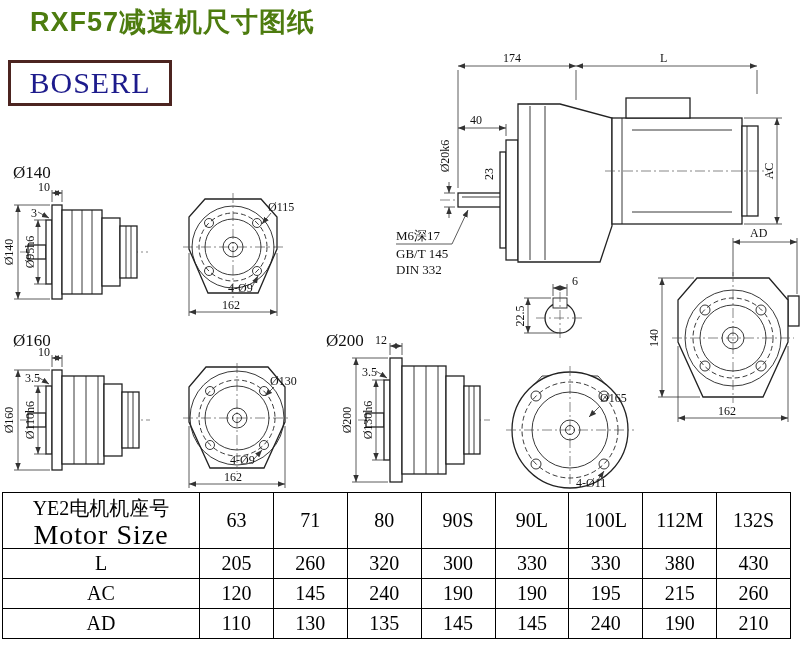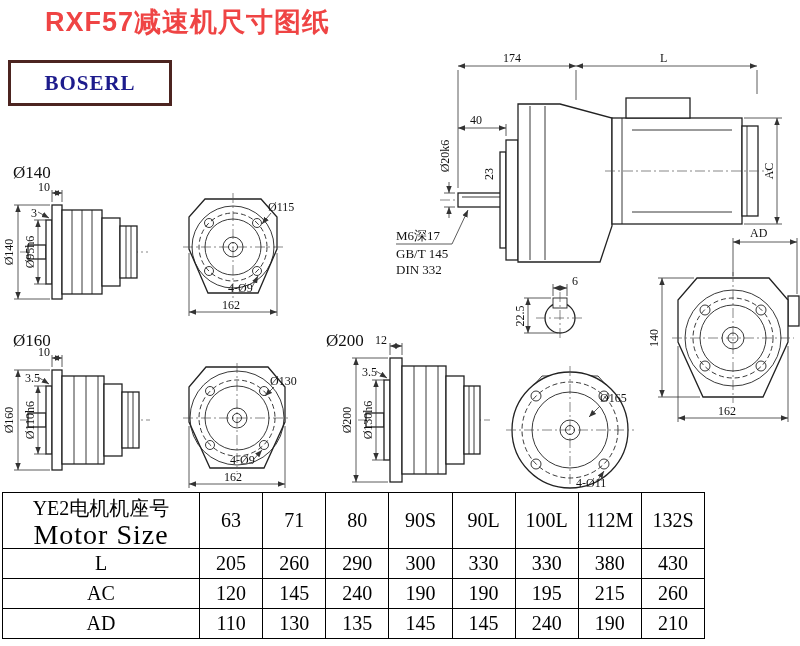--- a/index.html
+++ b/index.html
@@ -1,33 +1,33 @@
 <!DOCTYPE html>
 <html><head>
 <meta charset="utf-8">
 <style>
   html,body{margin:0;padding:0;}
   body{width:800px;height:646px;background:#fff;position:relative;overflow:hidden;
        font-family:"Liberation Sans",sans-serif;}
-  .title{position:absolute;left:45px;top:4px;font-size:27px;font-weight:700;color:#ef4444;
+  .title{position:absolute;left:30px;top:4px;font-size:27px;font-weight:700;color:#4d7c0f;
          letter-spacing:1px;white-space:nowrap;}
   .logo{position:absolute;left:8px;top:60px;width:158px;height:40px;border:3px solid #4c2420;
         display:flex;align-items:center;justify-content:center;background:#fff;}
-  .logo span{font-family:"Liberation Serif",serif;font-weight:700;font-size:21px;color:#1d1b8c;letter-spacing:1px;}
+  .logo span{font-family:"Liberation Serif",serif;font-weight:400;font-size:30px;color:#1d1b8c;letter-spacing:1px;}
   svg.sheet{position:absolute;left:0;top:40px;}
   .ol{fill:#fff;stroke:#222;stroke-width:1.3;}
   .ln{fill:none;stroke:#222;stroke-width:0.9;}
   .dash{stroke-dasharray:5 3;}
   .cl{fill:none;stroke:#555;stroke-width:0.7;stroke-dasharray:10 3 2 3;}
   .dl{fill:none;stroke:#333;stroke-width:0.8;}
   text{fill:#111;}
   .dim{font:12px "Liberation Serif",serif;}
   .dim13{font:13px "Liberation Serif",serif;}
   .lbl{font:17px "Liberation Serif",serif;}
-  table.spec{position:absolute;left:2px;top:492px;width:703px;border-collapse:collapse;
+  table.spec{position:absolute;left:2px;top:492px;width:789px;border-collapse:collapse;
              table-layout:fixed;font-family:"Liberation Serif",serif;background:#fff;}
   table.spec col.c0{width:197px;}
   table.spec th,table.spec td{border:1.6px solid #000;text-align:center;vertical-align:middle;
              font-size:20px;font-weight:400;padding:0;color:#000;}
   tr.hdr{height:56px;} tr.row{height:30px;}
   .hcn{font-size:20px;line-height:27px;} .hen{font-size:28px;line-height:25px;letter-spacing:1px;}
 </style>
 </head>
 <body>
 
@@ -321,21 +321,21 @@
     <th>90S</th>
     <th>90L</th>
     <th>100L</th>
     <th>112M</th>
     <th>132S</th>
   </tr>
   <tr class="row">
     <th>L</th>
     <td>205</td>
     <td>260</td>
-    <td>290</td>
+    <td>320</td>
     <td>300</td>
     <td>330</td>
     <td>330</td>
     <td>380</td>
     <td>430</td>
   </tr>
   <tr class="row">
     <th>AC</th>
     <td>120</td>
     <td>145</td>

